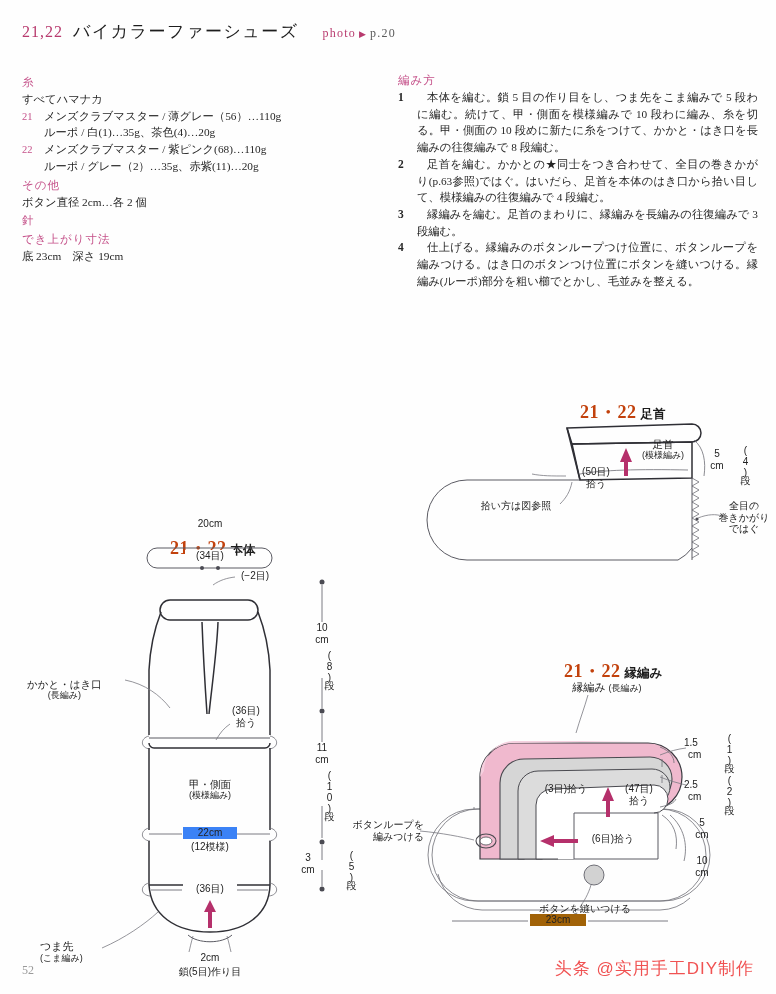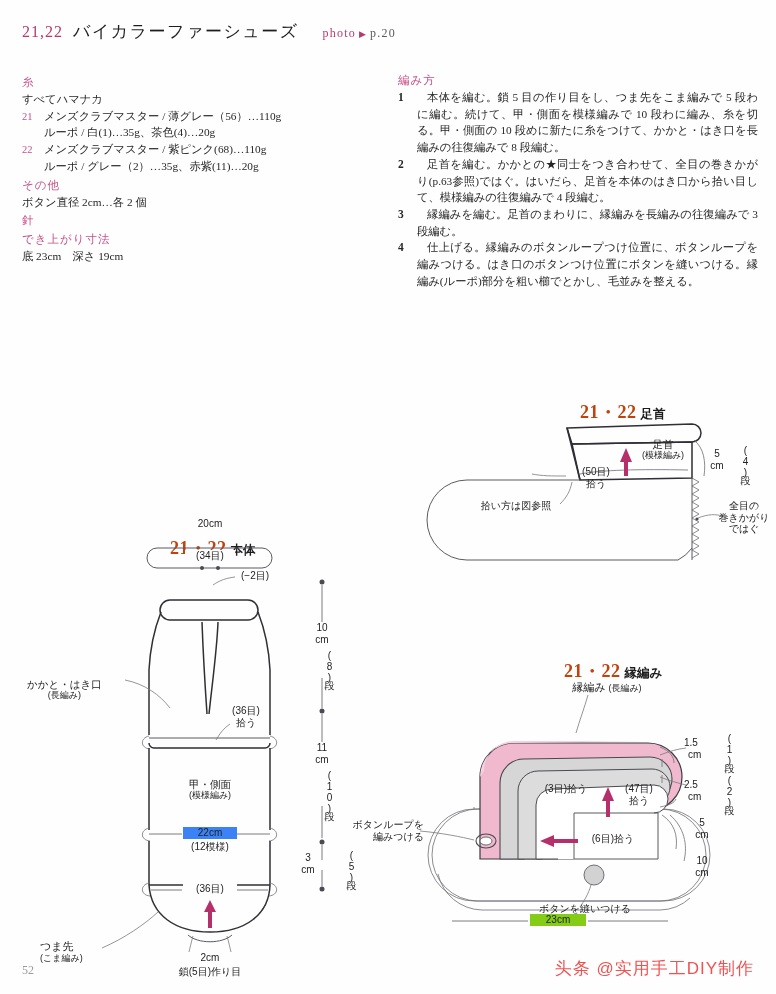--- a/index.html
+++ b/index.html
@@ -487,19 +487,19 @@
     <div class="lbl" style="left:278px; top:158px; width:24px;">
       <div>5</div>
       <div>cm</div>
     </div>
 
     <div class="lbl" style="left:276px; top:196px; width:28px;">
       <div>10</div>
       <div>cm</div>
     </div>
 
-    <div class="lbl" style="left:118px; top:255px; width:56px; background:#84cc16;">23cm</div>
+    <div class="lbl" style="left:118px; top:255px; width:56px; background:#a16207;">23cm</div>
   </div>
 
   <div class="pageno">52</div>
   <div class="watermark">头条 @实用手工DIY制作</div>
 
 </div>
 
 </body></html>

